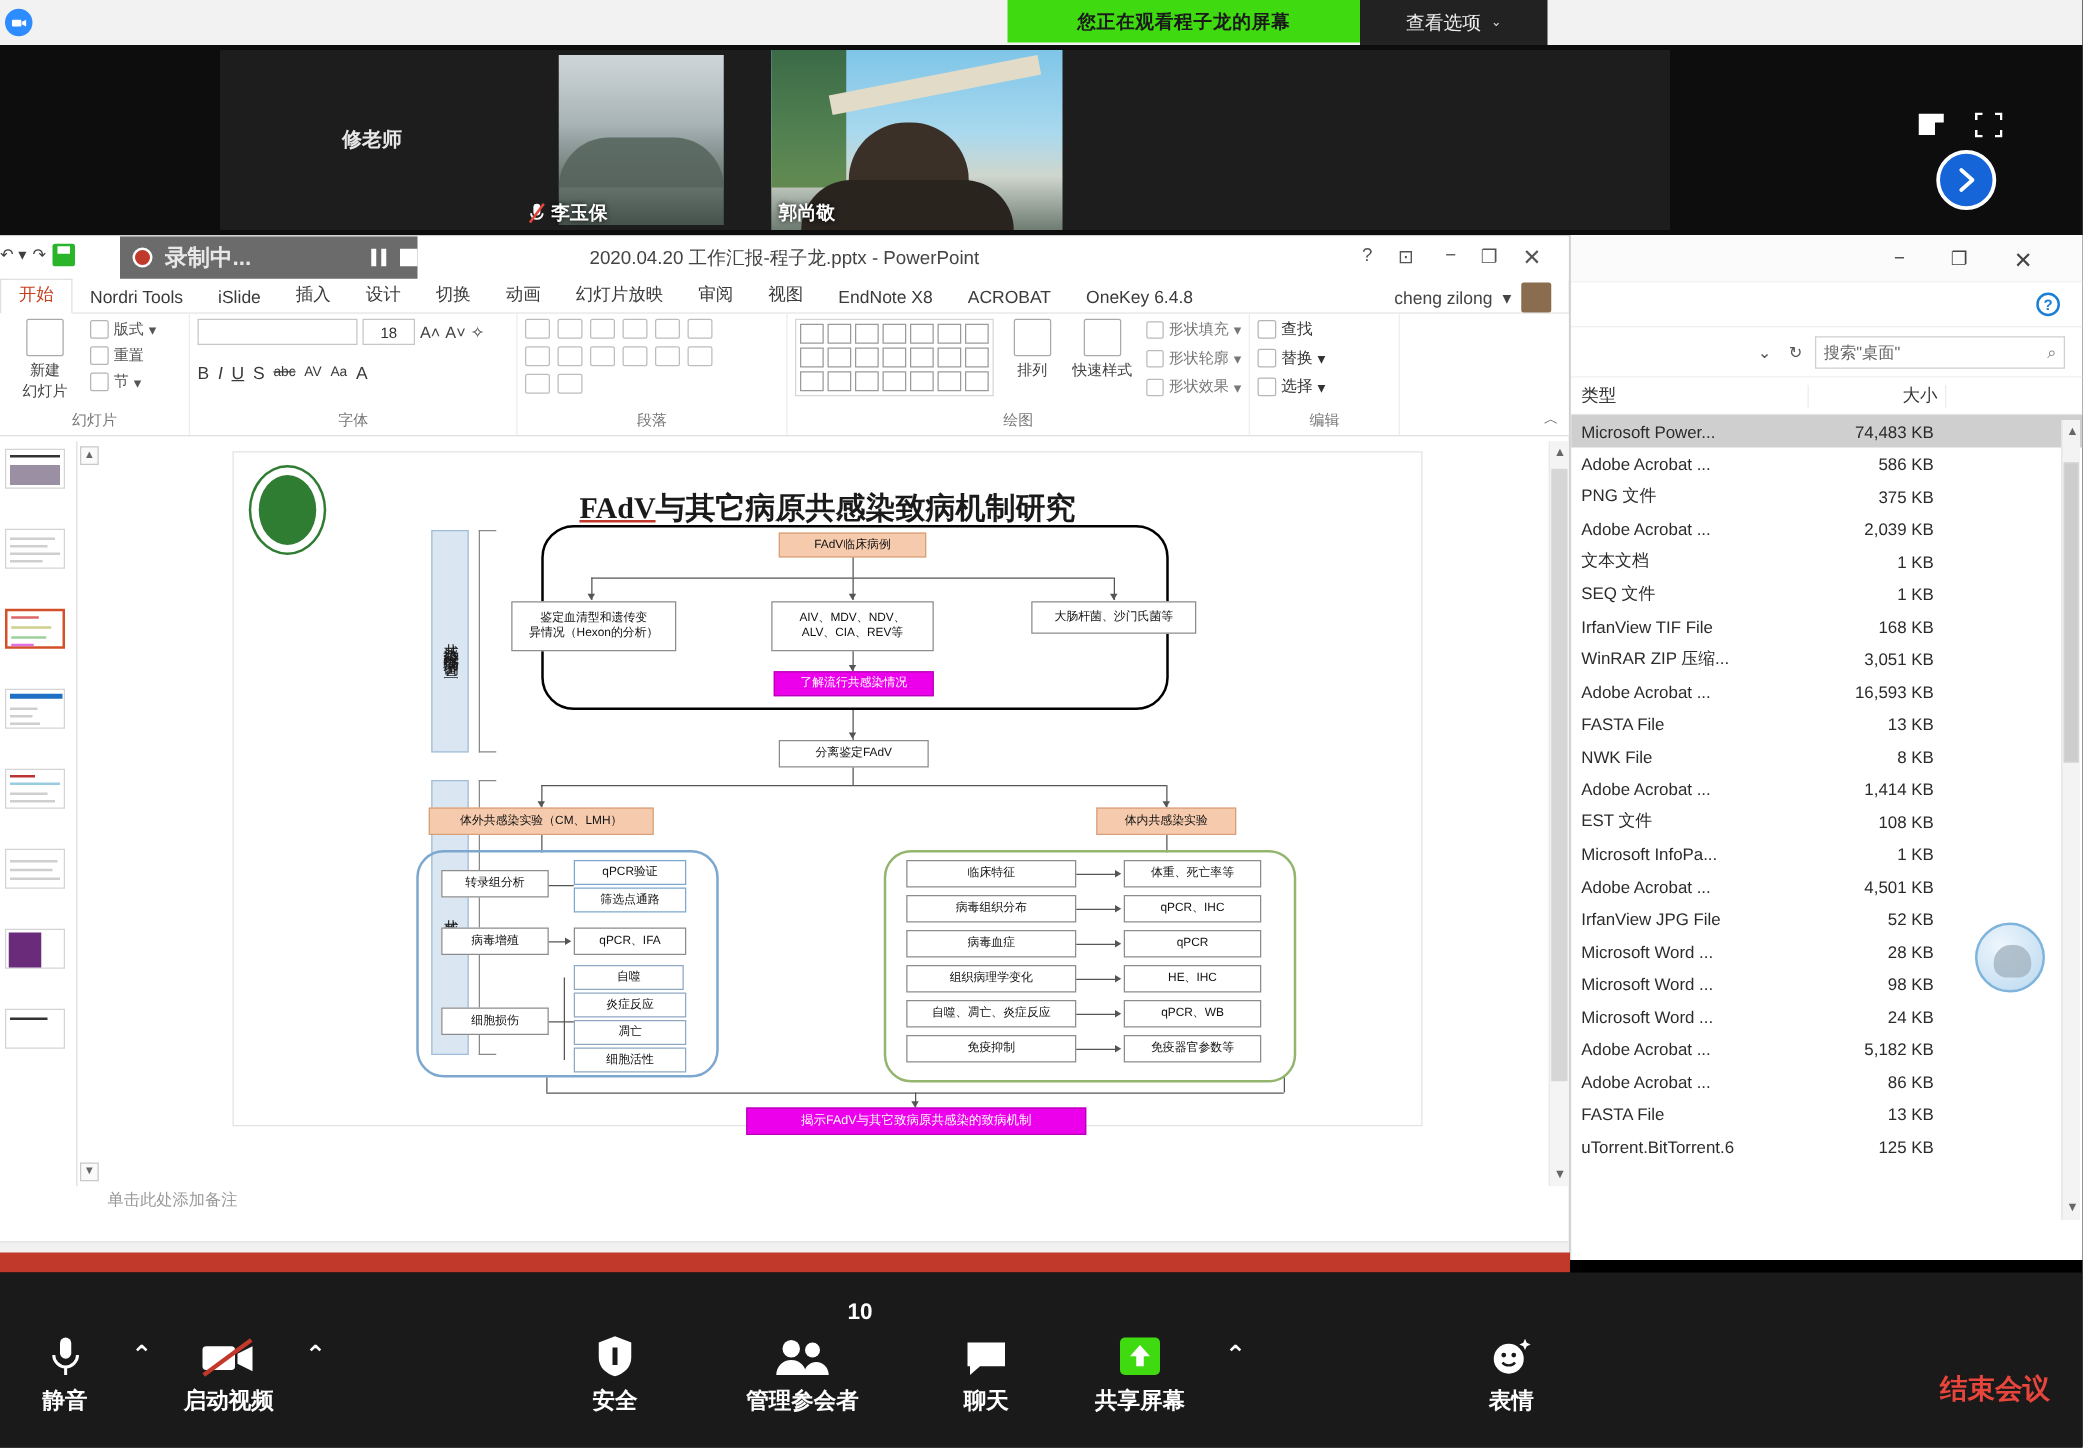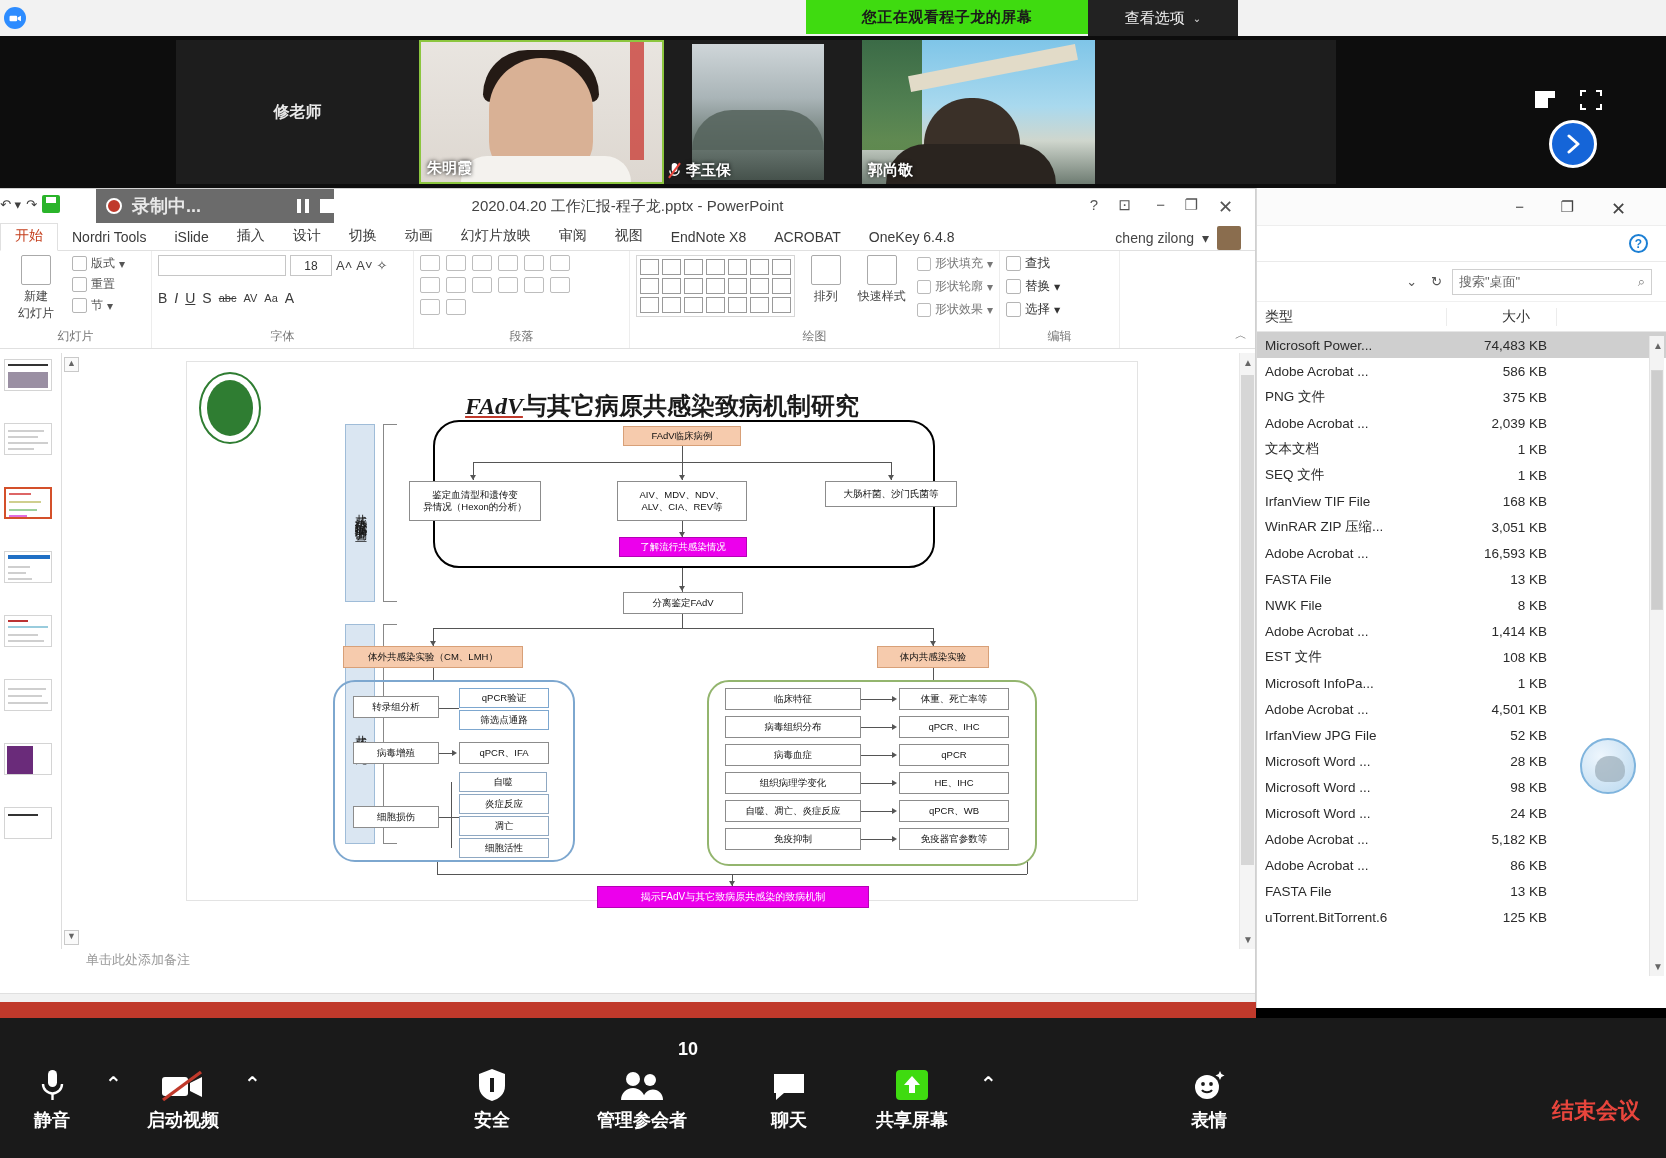--- a/index.html
+++ b/index.html
@@ -135,21 +135,21 @@
     font-size: 13px; color: #555;
   }
   .ex-search .stext { flex: 1; color: #666; }
   .ex-search .mag { color: #777; font-size: 13px; }
   .ex-cols {
     display: flex; height: 30px; align-items: center;
     border-bottom: 1px solid #e6e6e6; background: #fff;
     font-size: 14px; color: #333;
   }
   .ex-cols .c-type { width: 190px; padding-left: 8px; border-right: 1px solid #ececec; }
-  .ex-cols .c-size { width: 110px; text-align: right; padding-right: 26px; border-right: 1px solid #ececec; }
+  .ex-cols .c-size { width: 110px; text-align: right; padding-right: 6px; border-right: 1px solid #ececec; }
   .ex-list { position: relative; }
   .ex-row {
     display: flex; height: 26px; align-items: center;
     font-size: 13.5px; color: #2b2b2b;
   }
   .ex-row.sel { background: #cfcfcf; }
   .ex-row .f-type { width: 190px; padding-left: 8px; white-space: nowrap; overflow: hidden; }
   .ex-row .f-size { width: 110px; text-align: right; padding-right: 10px; }
   .ex-vscroll {
     position: absolute; right: 2px; top: 148px; width: 15px; height: 640px;
@@ -280,21 +280,21 @@
   
   .logo-emb { position: absolute; left: 12px; top: 10px; width: 62px; height: 72px;
     border-radius: 50%; border: 2px solid #2f7d32; background: #fff;
     display:flex; align-items:center; justify-content:center; }
   .logo-emb .in { width: 46px; height: 56px; border-radius: 50%; background: #2f7d32; }
   .slide-title {
     position: absolute; left: 0; right: 0; top: 28px; text-align: center;
     font-size: 24px; font-weight: bold; color: #1a1a1a;
     font-family: "Liberation Serif", serif;
   }
-  .slide-title .ul { text-decoration: underline; text-decoration-color:#c0392b;font-style:italic; }
+  .slide-title .ul { text-decoration: underline; text-decoration-color:#c0392b; }
 
   .vtab {
     position: absolute; width: 30px; background: #dae6f2; border: 1px solid #9fbcd8;
     writing-mode: vertical-rl; text-orientation: upright;
     display: flex; align-items: center; justify-content: center;
     font-size: 12.5px; color: #1a1a1a; letter-spacing: 2px; line-height: 1.1;
   }
   .vtab-a { left: 158px; top: 62px; height: 178px; }
   .vtab-b { left: 158px; top: 262px; height: 220px; }
   .brace { position:absolute; border:1px solid #888; border-right:none; }
@@ -358,26 +358,20 @@
     <div class="view-opts">
       <span>查看选项</span>
       <span class="chev">⌄</span>
     </div>
   </div>
 
   <div class="filmstrip">
     <div class="strip-inner">
       <div class="tile tile-host">
         <span class="host-label">修老师</span>
-      </div>
-      <div class="tile tile-b">
-        <div class="hair"></div>
-          <div class="head"></div>
-          <div class="coll"></div>
-        <span class="tile-name">朱明霞</span>
       </div>
       <div class="tile tile-d">
         <div class="pic"></div>
           <div class="ridge"></div>
         <svg class="mic-off" viewBox="0 0 14 18">
           <rect x="4" y="1" width="6" height="10" rx="3" fill="#fff"></rect>
           <path d="M2 9a5 5 0 0 0 10 0" stroke="#fff" stroke-width="1.6" fill="none"></path>
           <line x1="1" y1="17" x2="13" y2="1" stroke="#e8453c" stroke-width="2.2"></line>
         </svg>
         <span class="tile-name with-mic">李玉保</span>

